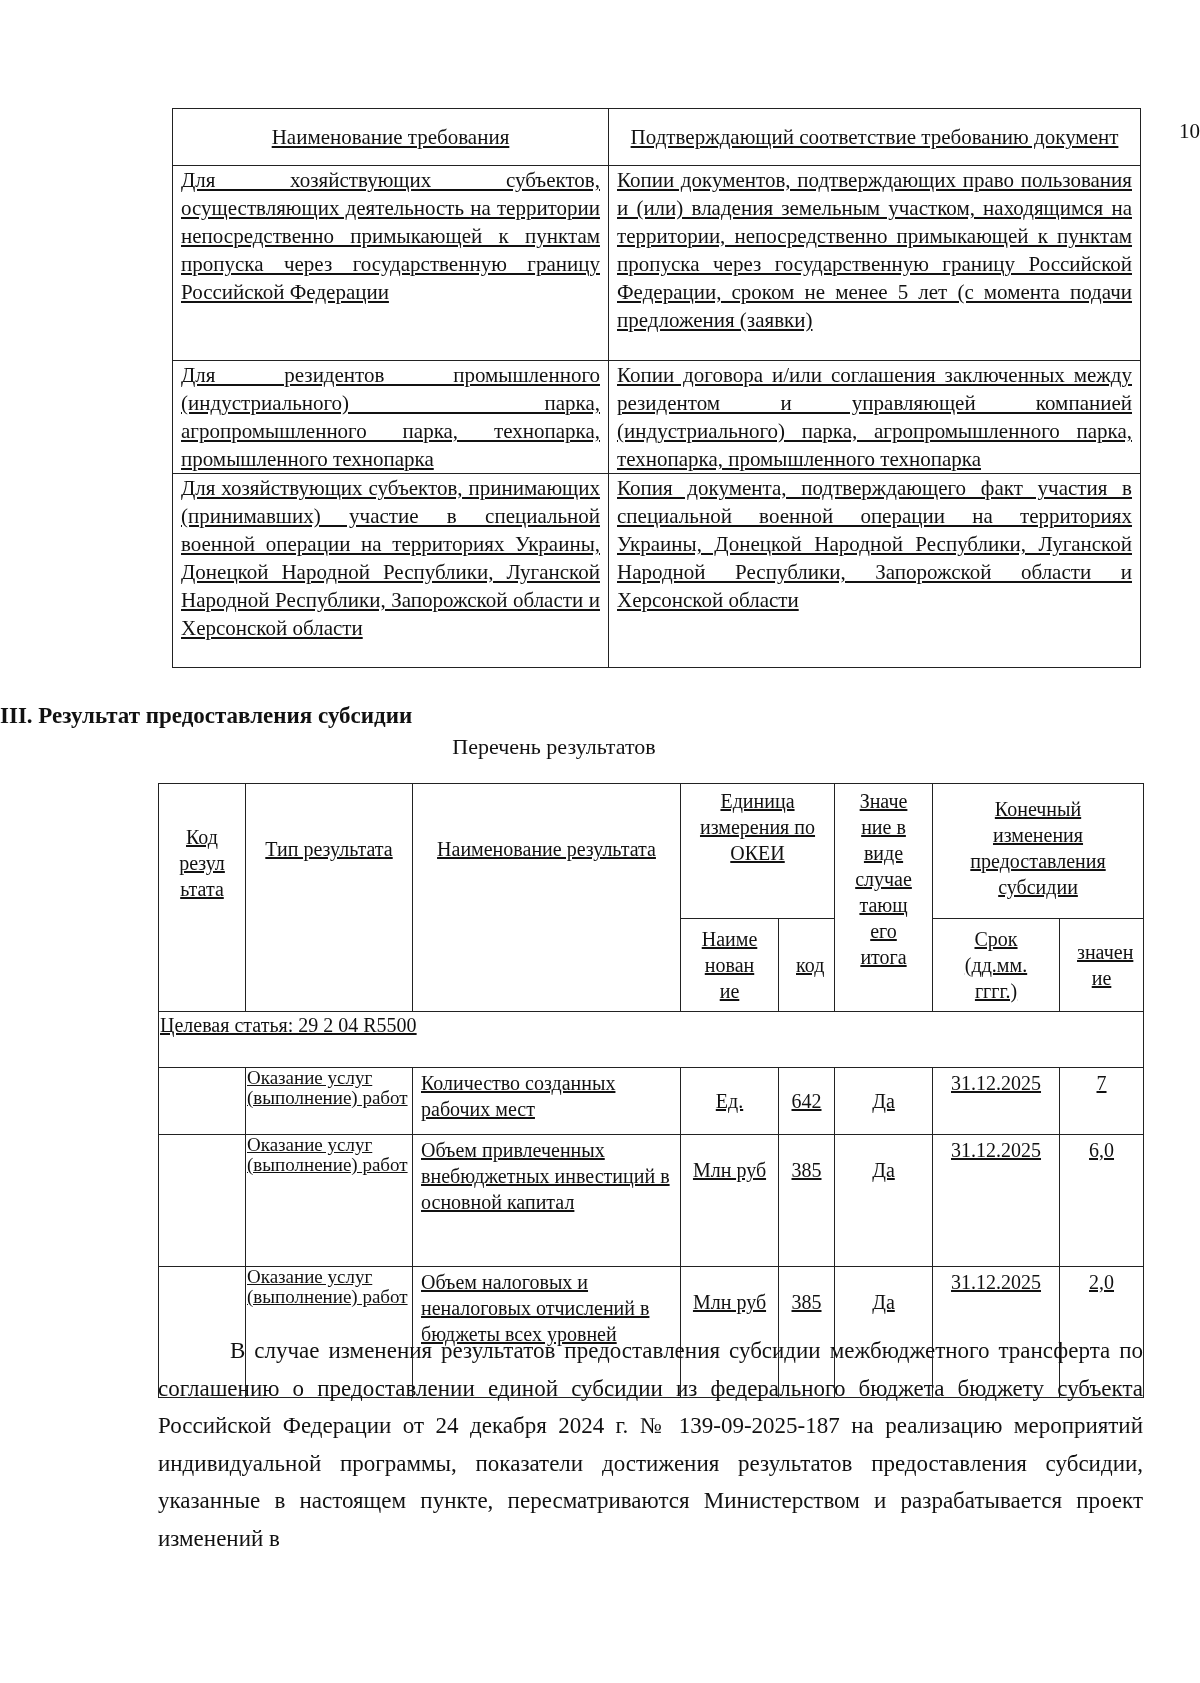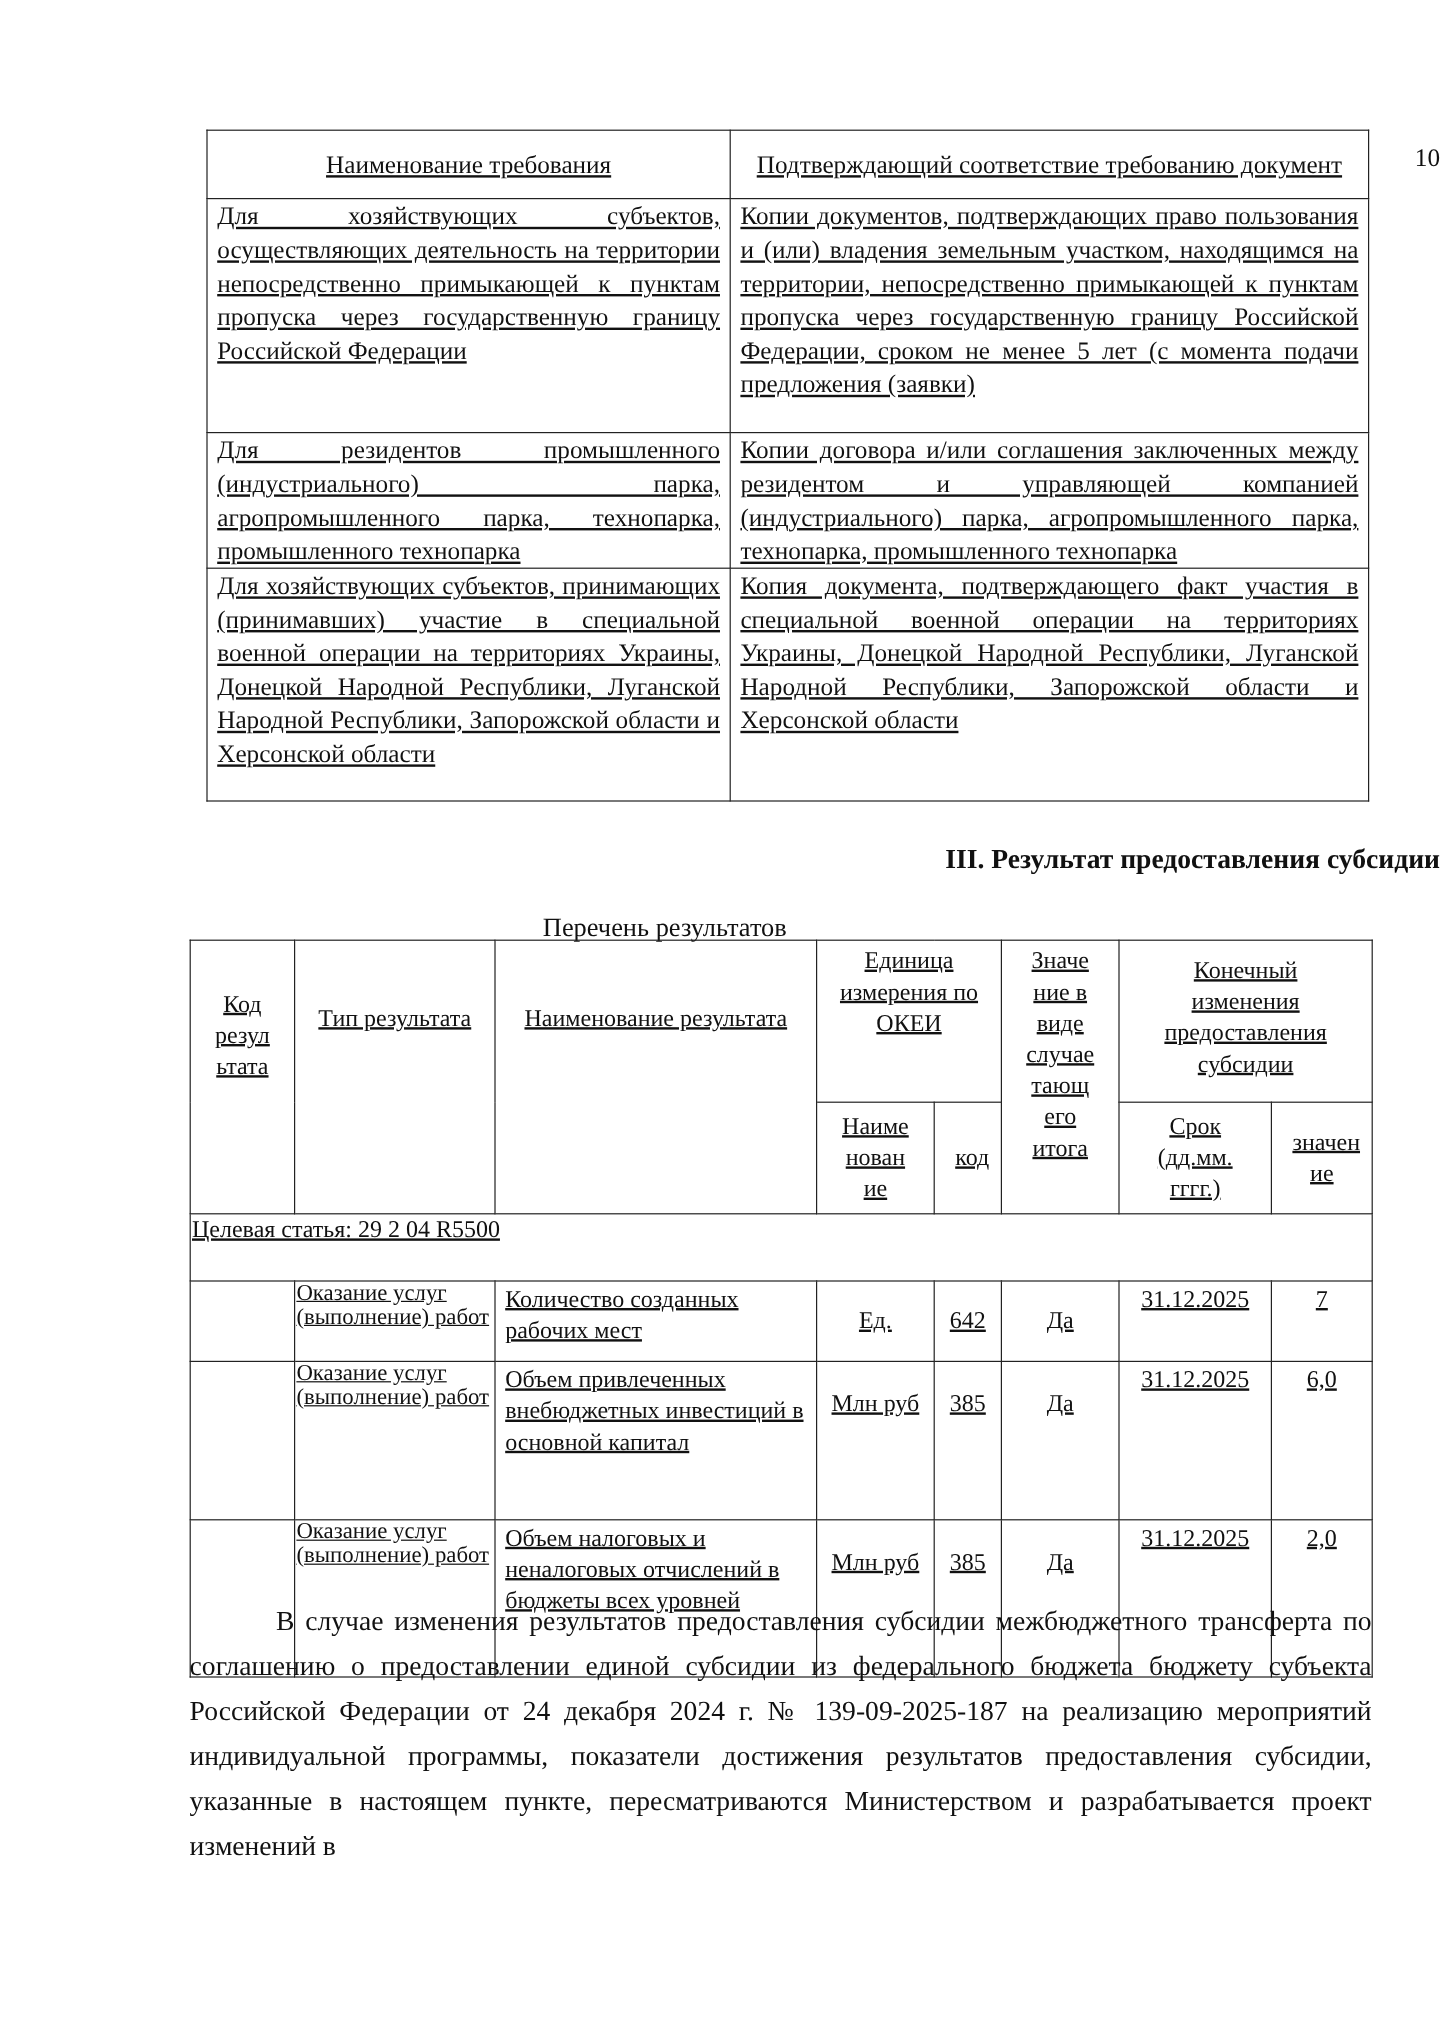--- a/index.html
+++ b/index.html
@@ -13,23 +13,23 @@
   
   #req-table { left: 172px; top: 108px; width: 968px; font-size: 21px; line-height: 28px; }
   #req-table col.c1 { width: 436px; }
   #req-table col.c2 { width: 532px; }
   #req-table th { height: 56px; text-align: center; vertical-align: middle; padding: 0 8px; }
   #req-table td { padding: 0 8px; text-align: justify; text-align-last: left; }
   #req-table tr.r1 td { height: 194px; }
   #req-table tr.r2 td { height: 111px; }
   #req-table tr.r3 td { height: 193px; }
 
-  .section-title { position: absolute; top: 703px; left: 0; width: 1200px; text-align: right;
+  .section-title { position: absolute; top: 703px; left: 0; width: 1200px; text-align: left;
                    font-size: 23px; font-weight: bold; }
-  .section-subtitle { position: absolute; top: 734px; left: 0; width: 1108px; text-align: center; font-size: 22px; margin-top: 26px; }
+  .section-subtitle { position: absolute; top: 734px; left: 0; width: 1108px; text-align: center; font-size: 22px; }
 
   
   #res-table { left: 158px; top: 783px; width: 985px; font-size: 20px; line-height: 26px; }
   #res-table th { vertical-align: middle; padding: 0 17px; }
   #res-table .hdr-top th { height: 122px; }
   #res-table .hdr-top th.tall { vertical-align: top; padding-top: 40px; }
   #res-table .hdr-top th.tall-mid { vertical-align: top; padding-top: 4px; }
   #res-table .hdr-sub th { height: 92px; }
   #res-table td.target { height: 55px; padding: 0 1px; font-size: 20px; }
   #res-table tr.data td { padding: 2px 4px; }

